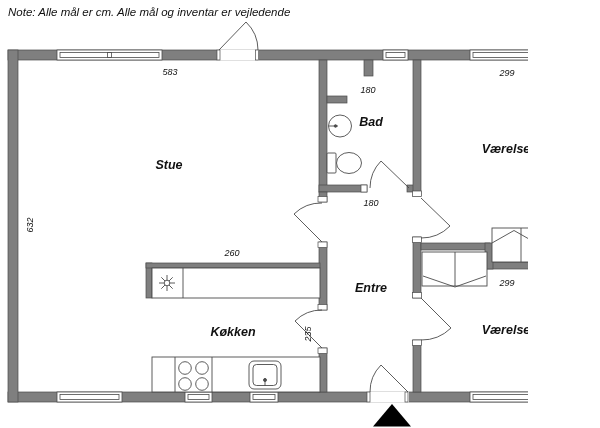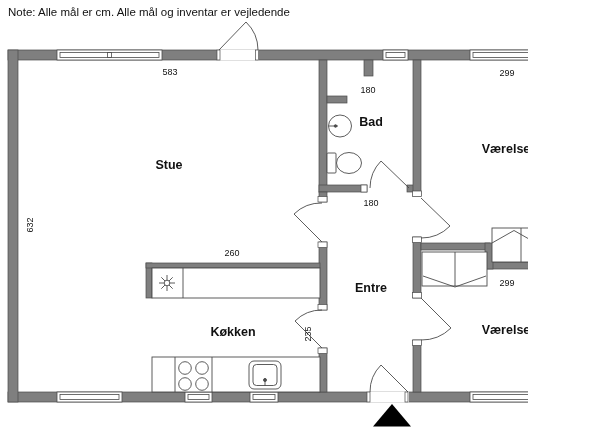--- a/index.html
+++ b/index.html
@@ -2,20 +2,21 @@
 <html><head>
 <meta charset="utf-8">
 <style>
   html,body{margin:0;padding:0;background:#ffffff;}
   .stage{
     position:relative;
     width:528px;height:428px;
     background:#ffffff;
     font-family:"Liberation Sans", sans-serif;
     overflow:hidden;
+    font-style:italic;
   }
   svg{position:absolute;left:0;top:0;}
   text{fill:#111111;}
   .note-text{font-size:11.5px;}
   .room-label{font-size:12.5px;font-weight:bold;}
   .dim-label{font-size:9px;}
 </style>
 </head>
 <body>
 

